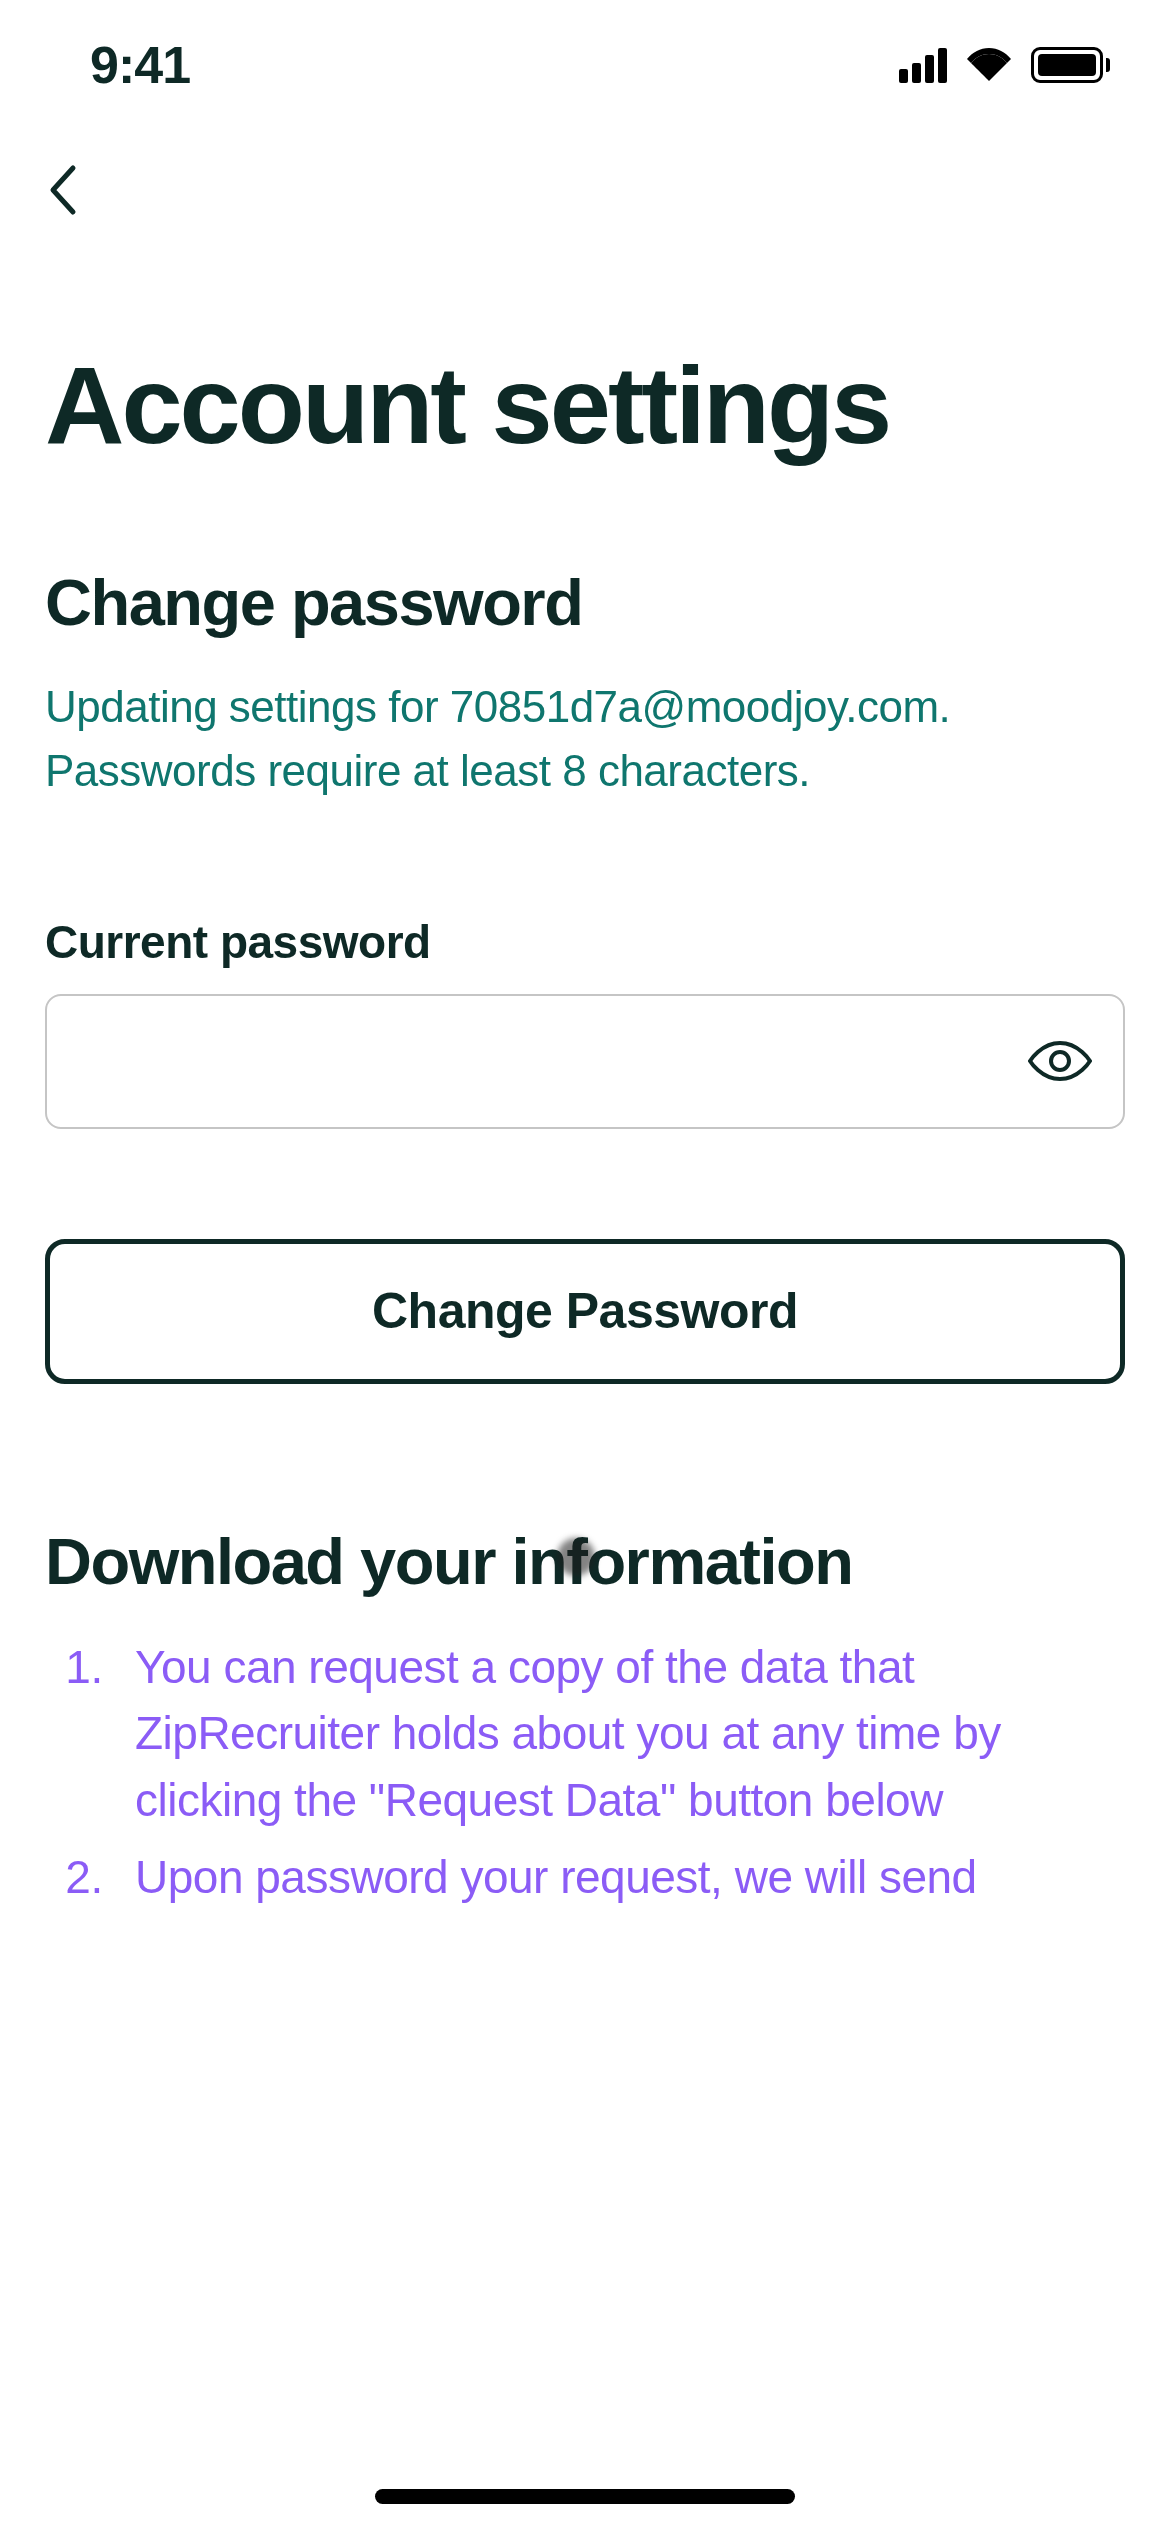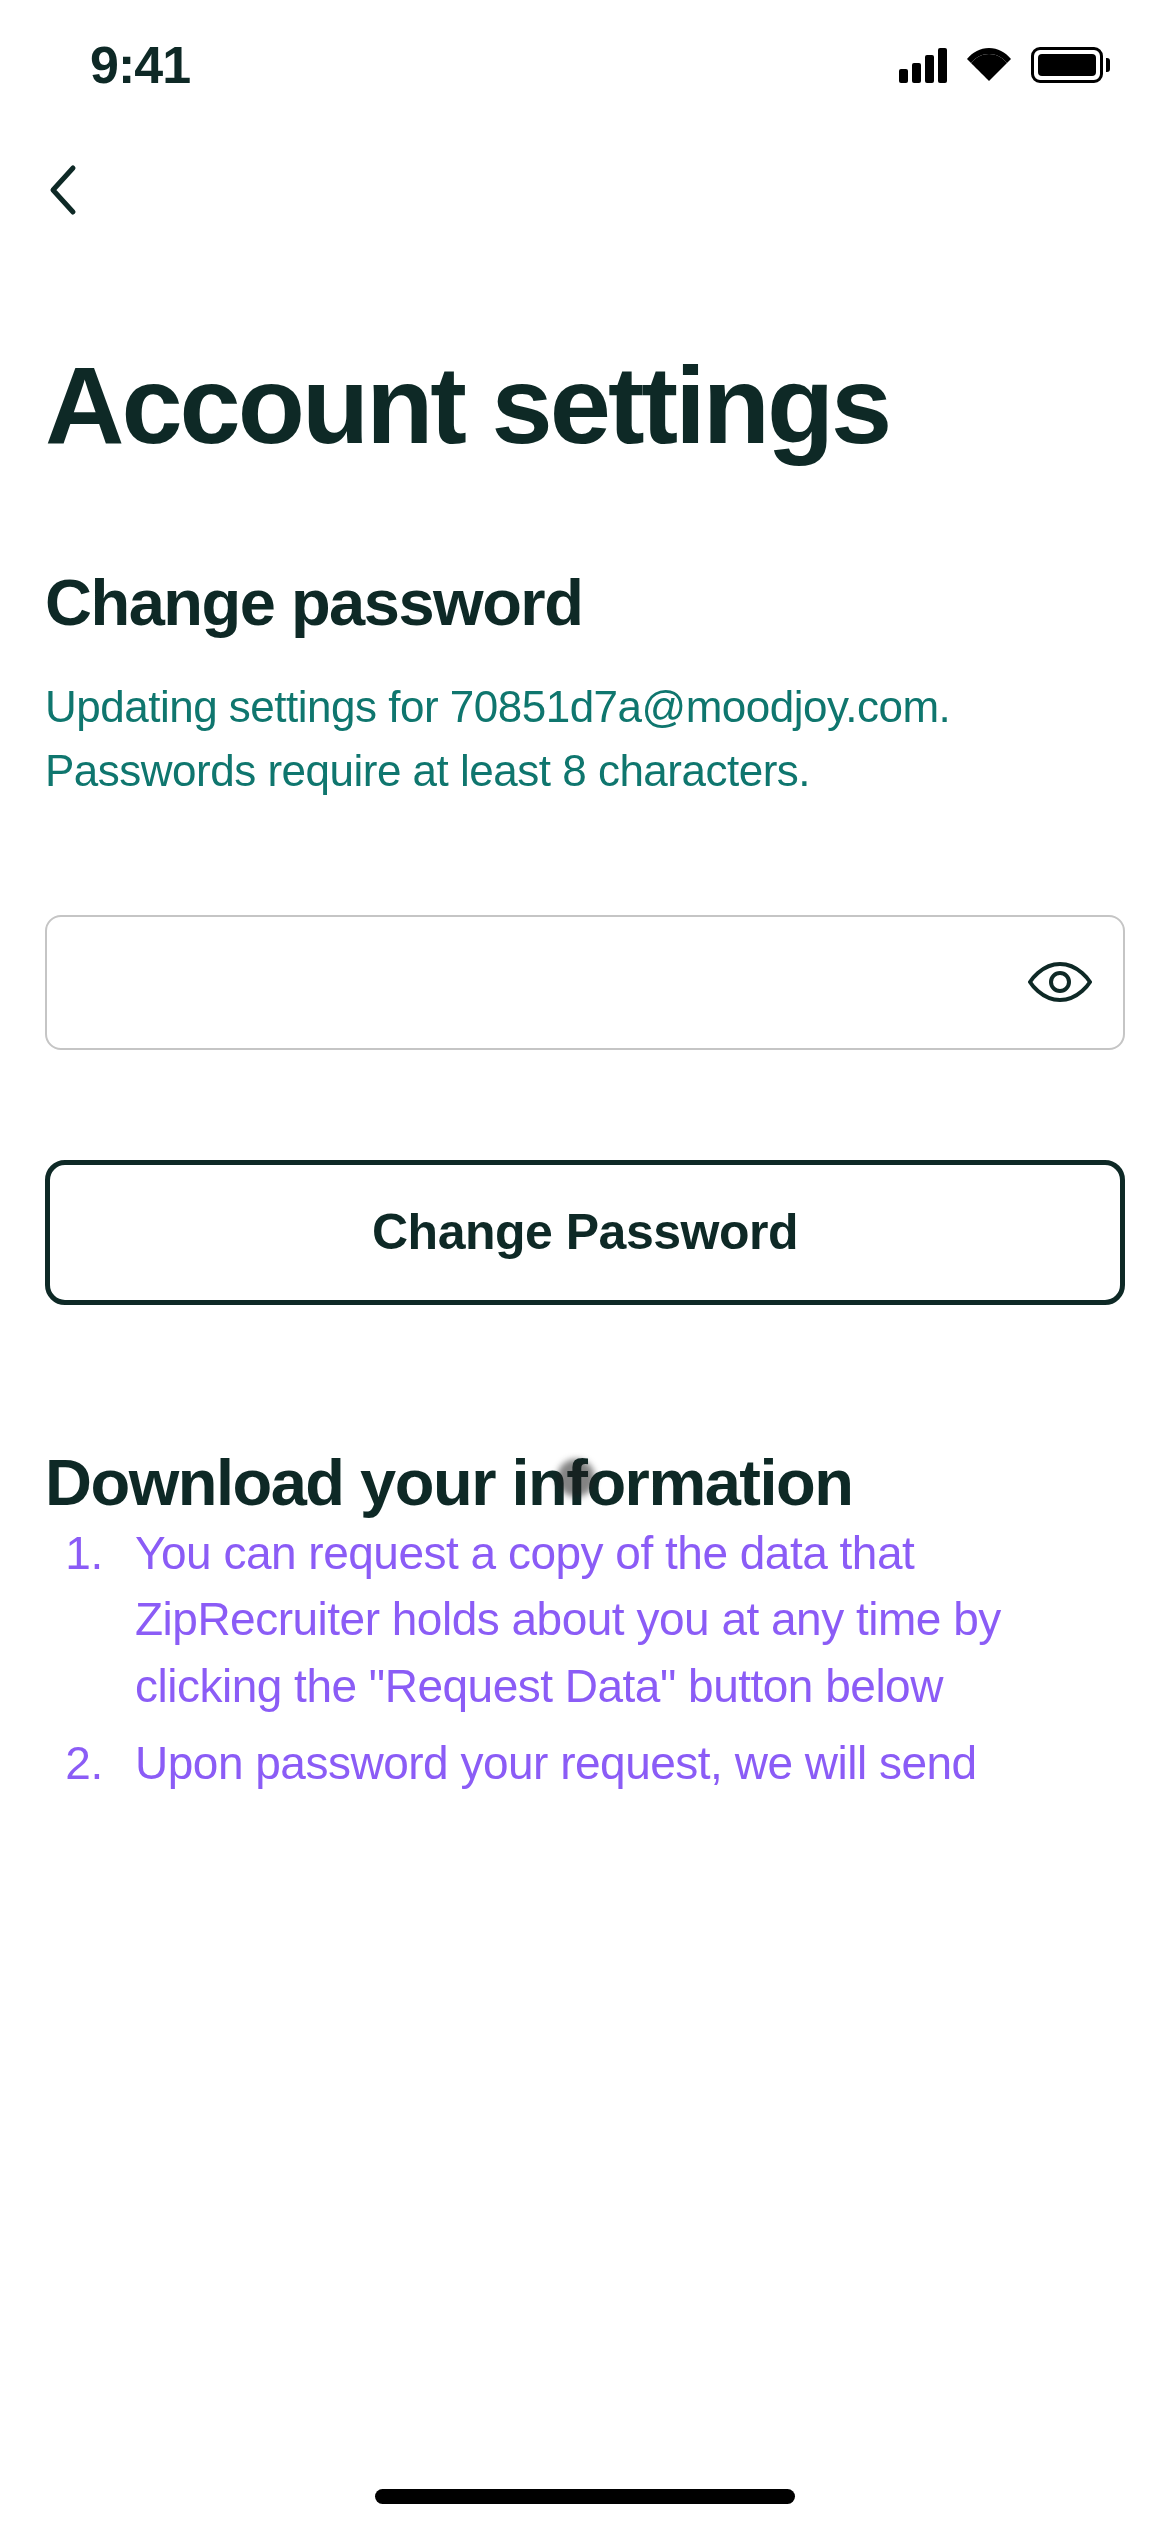--- a/index.html
+++ b/index.html
@@ -171,20 +171,21 @@
       letter-spacing: -0.5px;
     }
     .download-section {
       margin-top: 140px;
     }
     .download-title {
       font-size: 65px;
       font-weight: 800;
       letter-spacing: -1.5px;
       color: #0e2926;
+      margin-bottom: 35px;
       position: relative;
     }
     .smudge {
       position: absolute;
       left: 512px;
       top: 14px;
       width: 38px;
       height: 38px;
       background: rgba(30,30,30,0.55);
       border-radius: 50%;
@@ -247,20 +248,21 @@
   </div>
 </div>
 
 <div class="content">
   <h1 class="page-title">Account settings</h1>
 
   <h2 class="section-title">Change password</h2>
   <p class="section-desc">Updating settings for 70851d7a@moodjoy.com. Passwords require at least 8 characters.</p>
 
   <div class="field-group">
+    <div class="field-label">Current password</div>
     <div class="input-wrapper">
       <input type="password" class="password-input" value="" style="">
       <button class="eye-btn">
         <svg viewBox="0 0 64 44">
           <path d="M2 22 C2 22 13 4 32 4 C51 4 62 22 62 22 C62 22 51 40 32 40 C13 40 2 22 2 22 Z" stroke="#0e2926" stroke-width="4" fill="none"></path>
           <circle cx="32" cy="22" r="9" stroke="#0e2926" stroke-width="4" fill="none"></circle>
         </svg>
       </button>
     </div>
   </div>

